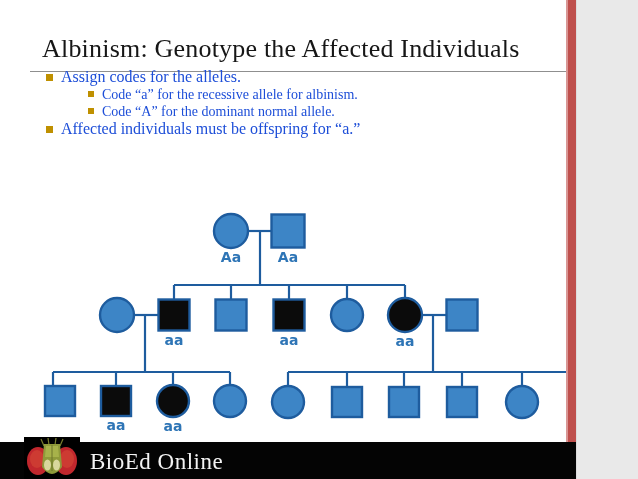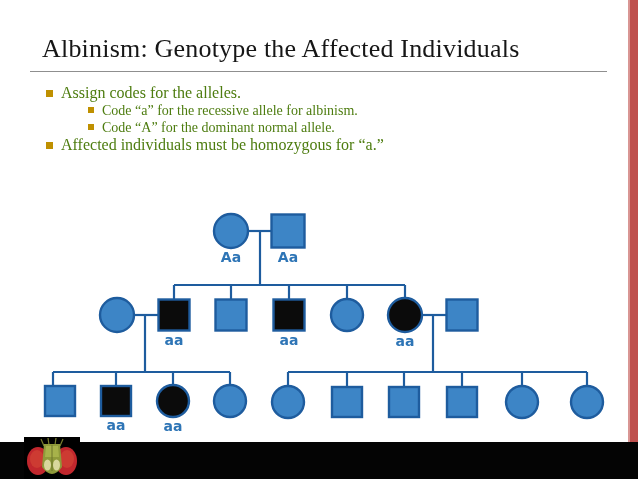--- a/index.html
+++ b/index.html
@@ -1,29 +1,29 @@
 <!DOCTYPE html>
 <html style="--red-bar: #bf504d; --red-edge: #d99694; --bullet-gold: #bf9000; --footer-bg: #040404;"><head>
 <meta charset="utf-8">
 <style>
   html,body{margin:0;padding:0;background:#e9e9e9;}
   .slide{
-    position:relative;width:638px;height:479px;background:#ffffff;
+    position:relative;width:576px;height:479px;background:#ffffff;
     overflow:hidden;font-family:"Liberation Serif","DejaVu Serif",serif;
     box-shadow:0 0 0 1px #ddd;
   }
   .title{
     position:absolute;left:42px;top:34px;margin:0;
     font-size:26px;font-weight:400;color:#161616;letter-spacing:.2px;
     white-space:nowrap;
   }
   .title-rule{
     position:absolute;left:30px;top:71px;width:577px;height:1px;background:#8f8f8f;
   }
-  .bullets{position:absolute;left:46px;top:84px;width:528px;color:#4d7c0f;}
+  .bullets{position:absolute;left:46px;top:68px;width:528px;color:#1d4ed8;}
   .row{display:flex;align-items:flex-start;}
   .row .bullet{
     flex:0 0 auto;width:7px;height:7px;background:var(--bullet-gold,#bf9000);
     margin:6px 8px 0 0;
   }
   .row.l1 .txt{font-size:16px;line-height:18px;}
   .row.l2{margin-left:42px;}
   .row.l2 .bullet{width:6px;height:6px;margin-top:5px;}
   .row.l2 .txt{font-size:14px;line-height:17px;}
   .pedigree{position:absolute;left:0;top:0;pointer-events:none;}
@@ -57,21 +57,21 @@
     <div class="row l2">
       <span class="bullet"></span>
       <span class="txt">Code “a” for the recessive allele for albinism.</span>
     </div>
     <div class="row l2">
       <span class="bullet"></span>
       <span class="txt">Code “A” for the dominant normal allele.</span>
     </div>
     <div class="row l1">
       <span class="bullet"></span>
-      <span class="txt">Affected individuals must be homozygous for “a.”</span>
+      <span class="txt">Affected individuals must be offspring for “a.”</span>
     </div>
   </div>
 
   <svg id="pedigree" class="pedigree" width="638" height="479" viewBox="0 0 638 479">
       <line x1="248" y1="231" x2="272" y2="231" stroke="#1e5c9e" stroke-width="2.2"></line>
       <line x1="260" y1="231" x2="260" y2="285" stroke="#1e5c9e" stroke-width="2.2"></line>
       <line x1="174" y1="285" x2="405" y2="285" stroke="#1e5c9e" stroke-width="2.2"></line>
       <line x1="174" y1="285" x2="174" y2="301" stroke="#1e5c9e" stroke-width="2.2"></line>
       <line x1="231" y1="285" x2="231" y2="301" stroke="#1e5c9e" stroke-width="2.2"></line>
       <line x1="289" y1="285" x2="289" y2="301" stroke="#1e5c9e" stroke-width="2.2"></line>
@@ -137,14 +137,15 @@
     <ellipse cx="42" cy="24" rx="11" ry="14" fill="#c1272d"></ellipse>
     <ellipse cx="13" cy="22" rx="7" ry="9" fill="#d64a36" opacity="0.6"></ellipse>
     <ellipse cx="43" cy="22" rx="7" ry="9" fill="#d64a36" opacity="0.6"></ellipse>
     <path d="M20 7 L36 7 L38 30 Q28 44 18 30 Z" fill="#8f9a3a"></path>
     <path d="M22 9 L34 9 L35 20 L21 20 Z" fill="#a7b24a"></path>
     <ellipse cx="23.5" cy="28" rx="3.5" ry="5.5" fill="#d9d79c"></ellipse>
     <ellipse cx="32.5" cy="28" rx="3.5" ry="5.5" fill="#d9d79c"></ellipse>
     <line x1="28" y1="8" x2="28" y2="34" stroke="#6c742a" stroke-width="1"></line>
   </svg>
 
+  <span class="brand">BioEd Online</span>
 
 </div>
 
 </body></html>

